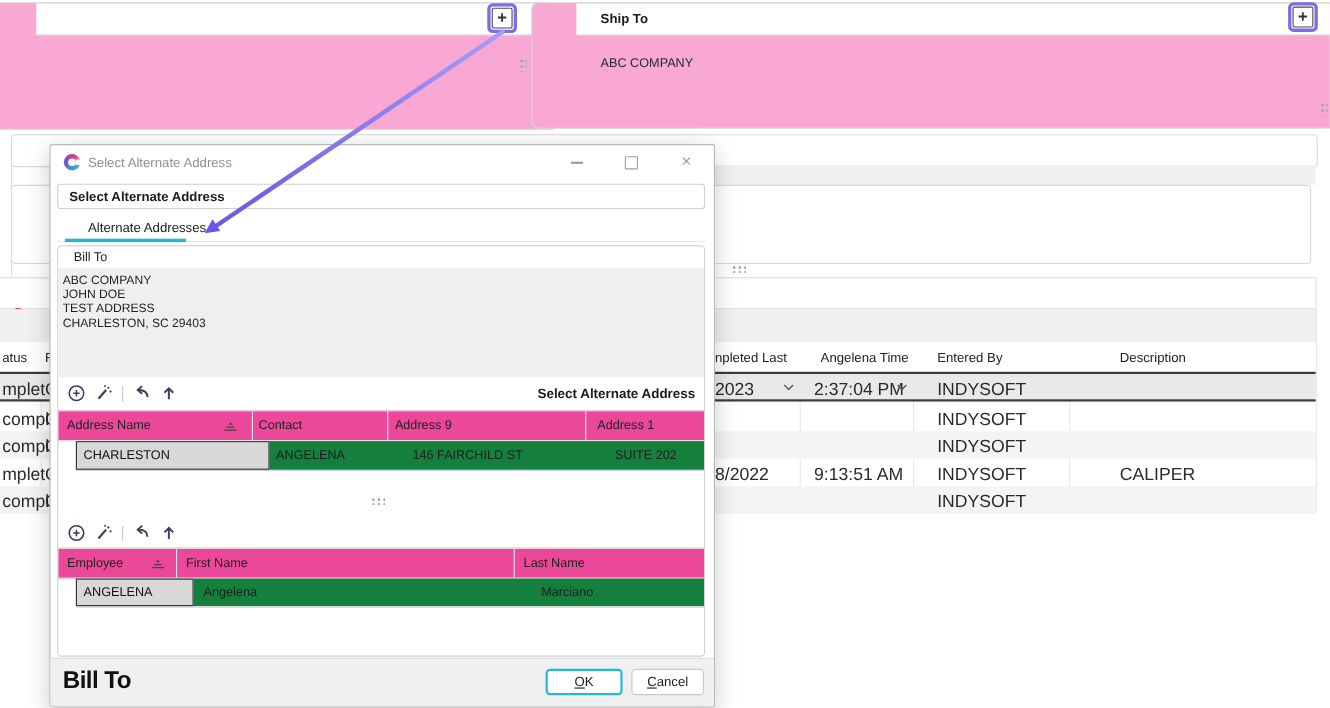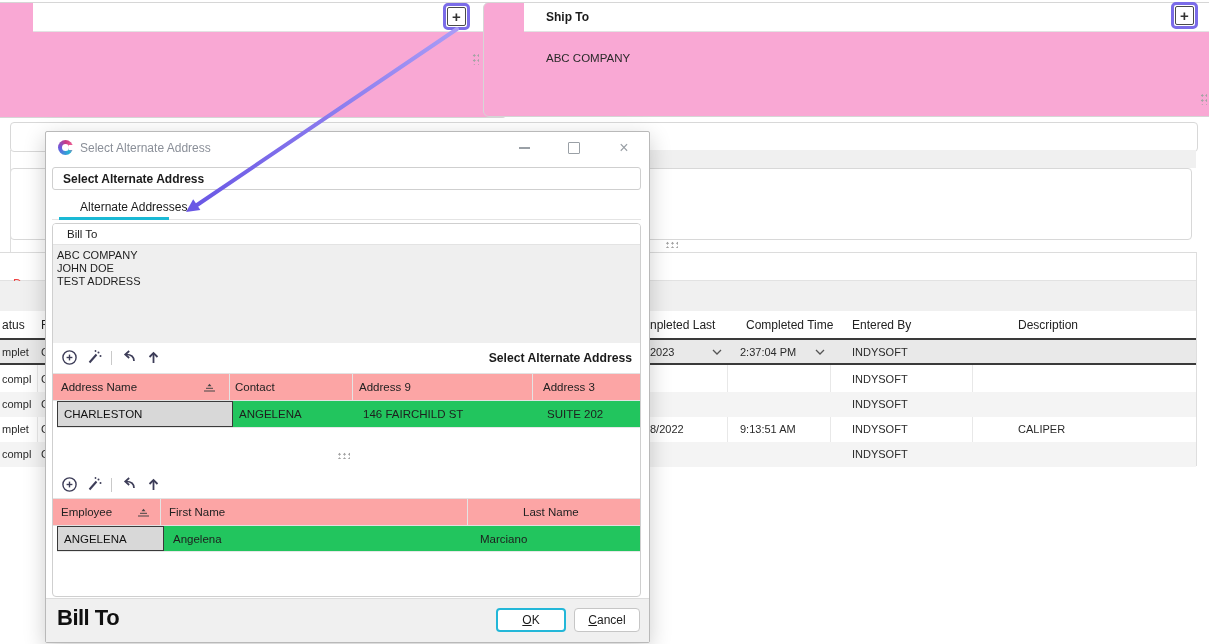--- a/index.html
+++ b/index.html
@@ -33,21 +33,21 @@
   .tab-band{position:absolute;left:0;top:252px;width:1196px;height:29px;background:#fff;
             border-top:1px solid #dcdcdc;border-bottom:1px solid #e2e2e2;box-sizing:border-box;}
   .tab-band span{position:absolute;left:13px;top:24px;color:#ef4444;}
   .gray-band{position:absolute;background:#f0f0f0;}
   .bgt{position:absolute;left:0;top:311px;width:1196px;height:155px;background:#fff;}
   .bgt-sep{position:absolute;top:0;bottom:0;width:1px;background:#e8e8e8;}
   .bgt-header{position:absolute;left:0;top:0;width:100%;height:29px;background:#fff;
               border-bottom:2px solid #3a3a3a;box-sizing:border-box;}
   .bgt-header span{position:absolute;top:7px;color:#222;}
   .bgt-row{position:absolute;left:0;width:100%;height:25px;}
-  .bgt-row span{position:absolute;top:6px;color:#2a2a2a;font-size:11px;}
+  .bgt-row span{position:absolute;top:6px;color:#2a2a2a;font-size:16px;}
   .r-edit{background:#e9e9e9;border-bottom:2px solid #3a3a3a;box-sizing:border-box;}
   .r-alt{background:#f4f4f4;}
   .chev{position:absolute;top:9px;}
 
   
   .dialog{position:absolute;left:45px;top:131px;width:603px;height:510px;background:#fff;
           border:1px solid #b9b9b9;border-radius:2px;box-shadow:0 6px 22px rgba(0,0,0,.20);z-index:40;}
   .dlg-title{position:relative;height:32px;}
   .logo{position:absolute;left:12px;top:8px;width:15px;height:15px;border-radius:50%;
         background:conic-gradient(from 140deg,#23b6d4,#6a5ae0 35%,#c93a84 62%,#ef5f94 82%,#23b6d4);}
@@ -71,25 +71,25 @@
   .content-box{position:absolute;left:6px;top:91px;width:589px;height:374px;border:1px solid #cfcfcf;
                border-radius:4px;background:#fff;overflow:hidden;box-sizing:border-box;}
   .billto-hdr{position:absolute;left:0;top:0;width:100%;height:21px;background:#fff;border-bottom:1px solid #e3e3e3;box-sizing:border-box;}
   .billto-hdr span{position:absolute;left:14px;top:4px;color:#222;font-size:11.5px;}
   .addr-area{position:absolute;left:0;top:21px;width:100%;height:98px;background:#efefef;
              font-size:11px;color:#1e1e1e;line-height:13px;padding:4px 0 0 4px;box-sizing:border-box;}
   .toolbar{position:absolute;left:0;width:100%;height:30px;background:#fff;}
   .toolbar .icons{position:absolute;left:8px;top:6px;display:flex;align-items:center;gap:8px;}
   .tb-div{width:1px;height:14px;background:#c9c9c9;}
   .tb-label{position:absolute;right:8px;top:8px;font-weight:bold;color:#1b1b1b;font-size:12.2px;}
-  .grid-hdr{position:absolute;left:0;width:100%;height:28px;background:#fca5a5;
+  .grid-hdr{position:absolute;left:0;width:100%;height:28px;background:#ec4899;
             border-top:1px solid #e2e2e2;border-bottom:1px solid #e2e2e2;box-sizing:border-box;}
   .grid-hdr span{position:absolute;top:7px;color:#222;font-size:11.5px;}
   .grid-sep{position:absolute;top:0;bottom:0;width:1px;background:#e4e4e4;}
-  .grid-row{position:absolute;left:4px;width:100%;height:27px;background:#22c55e;border-bottom:1px solid #e7e7e7;box-sizing:border-box;}
+  .grid-row{position:absolute;left:16px;width:100%;height:27px;background:#15803d;border-bottom:1px solid #e7e7e7;box-sizing:border-box;}
   .grid-row span{position:absolute;top:7px;color:#1e1e1e;font-size:11.5px;}
   .sel-cell{position:absolute;left:0;top:0;bottom:0;background:#d8d8d8;border:1px solid #3a3a3a;box-sizing:border-box;}
   .sel-cell span{position:absolute;left:6px;top:6px;color:#111;font-size:11.5px;}
   .sorticon{position:absolute;top:9px;}
 
   .dlg-footer{position:absolute;left:0;bottom:0;width:100%;height:44px;background:#f0f0f0;
               border-top:1px solid #dcdcdc;box-sizing:border-box;}
   .foot-title{position:absolute;left:11px;top:6px;font-size:22px;font-weight:bold;color:#101010;letter-spacing:-.5px;}
   .btn{position:absolute;top:9px;height:24px;background:#fff;border-radius:4px;font-size:12px;color:#1b1b1b;
        display:flex;align-items:center;justify-content:center;cursor:pointer;box-sizing:border-box;}
@@ -141,21 +141,21 @@
   <div class="bgt">
     <div class="bgt-sep" style="left:37px;"></div>
     <div class="bgt-sep" style="left:727px;"></div>
     <div class="bgt-sep" style="left:830px;"></div>
     <div class="bgt-sep" style="left:972px;"></div>
 
     <div class="bgt-header">
       <span style="left:2px;">atus</span>
       <span style="left:41px;">F</span>
       <span style="left:650px;">npleted Last</span>
-      <span style="left:746px;">Completed Time</span>
+      <span style="left:746px;">Angelena Time</span>
       <span style="left:852px;">Entered By</span>
       <span style="left:1018px;text-align:center;">Description</span>
     </div>
 
     <div class="bgt-row r-edit" style="top:29px;">
       <span style="left:2px;">mplet</span>
       <span style="left:41px;">C</span>
       <span style="left:650px;">2023</span>
       <svg class="chev" style="left:712px;" width="10" height="6">
           <polyline points="1,1 5,5 9,1" fill="none" stroke="#555" stroke-width="1.3"></polyline>
@@ -218,20 +218,21 @@
     <div class="content-box">
 
       <div class="billto-hdr">
         <span>Bill To</span>
       </div>
 
       <div class="addr-area">
         <div>ABC COMPANY</div>
         <div>JOHN DOE</div>
         <div>TEST ADDRESS</div>
+        <div>CHARLESTON, SC 29403</div>
       </div>
 
       <div class="toolbar" style="top:119px;">
         <div class="icons">
           <svg width="17" height="17">
               <circle cx="8.5" cy="8.5" r="6.6" fill="none" stroke="#3d3d58" stroke-width="1.4"></circle>
               <line x1="8.5" y1="5.6" x2="8.5" y2="11.4" stroke="#3d3d58" stroke-width="1.4"></line>
               <line x1="5.6" y1="8.5" x2="11.4" y2="8.5" stroke="#3d3d58" stroke-width="1.4"></line>
             </svg>
           <svg width="17" height="17">
@@ -258,21 +259,21 @@
         <div class="grid-sep" style="left:299px;"></div>
         <div class="grid-sep" style="left:479px;"></div>
         <span style="left:8px;">Address Name</span>
         <svg class="sorticon" style="left:150px;" width="13" height="10">
             <polygon points="4.5,3.2 8.5,3.2 6.5,0.8" fill="#444"></polygon>
             <line x1="3" y1="5.3" x2="10" y2="5.3" stroke="#444" stroke-width="1"></line>
             <line x1="1" y1="8" x2="12" y2="8" stroke="#444" stroke-width="1"></line>
           </svg>
         <span style="left:182px;">Contact</span>
         <span style="left:306px;">Address 9</span>
-        <span style="left:490px;">Address 3</span>
+        <span style="left:490px;">Address 1</span>
       </div>
       <div class="grid-row" style="top:177px;">
         <div class="sel-cell" style="width:176px;">
           <span>CHARLESTON</span>
         </div>
         <span style="left:182px;">ANGELENA</span>
         <span style="left:306px;">146 FAIRCHILD ST</span>
         <span style="left:490px;">SUITE 202</span>
       </div>
 
@@ -306,21 +307,21 @@
       <div class="grid-hdr" style="top:274px;">
         <div class="grid-sep" style="left:107px;"></div>
         <div class="grid-sep" style="left:414px;"></div>
         <span style="left:8px;">Employee</span>
         <svg class="sorticon" style="left:84px;" width="13" height="10">
             <polygon points="4.5,3.2 8.5,3.2 6.5,0.8" fill="#444"></polygon>
             <line x1="3" y1="5.3" x2="10" y2="5.3" stroke="#444" stroke-width="1"></line>
             <line x1="1" y1="8" x2="12" y2="8" stroke="#444" stroke-width="1"></line>
           </svg>
         <span style="left:116px;">First Name</span>
-        <span style="left:423px;margin-left:47px;">Last Name</span>
+        <span style="left:423px;">Last Name</span>
       </div>
       <div class="grid-row" style="top:302px;height:26px;">
         <div class="sel-cell" style="width:107px;">
           <span>ANGELENA</span>
         </div>
         <span style="left:116px;">Angelena</span>
         <span style="left:423px;">Marciano</span>
       </div>
     </div>
 

